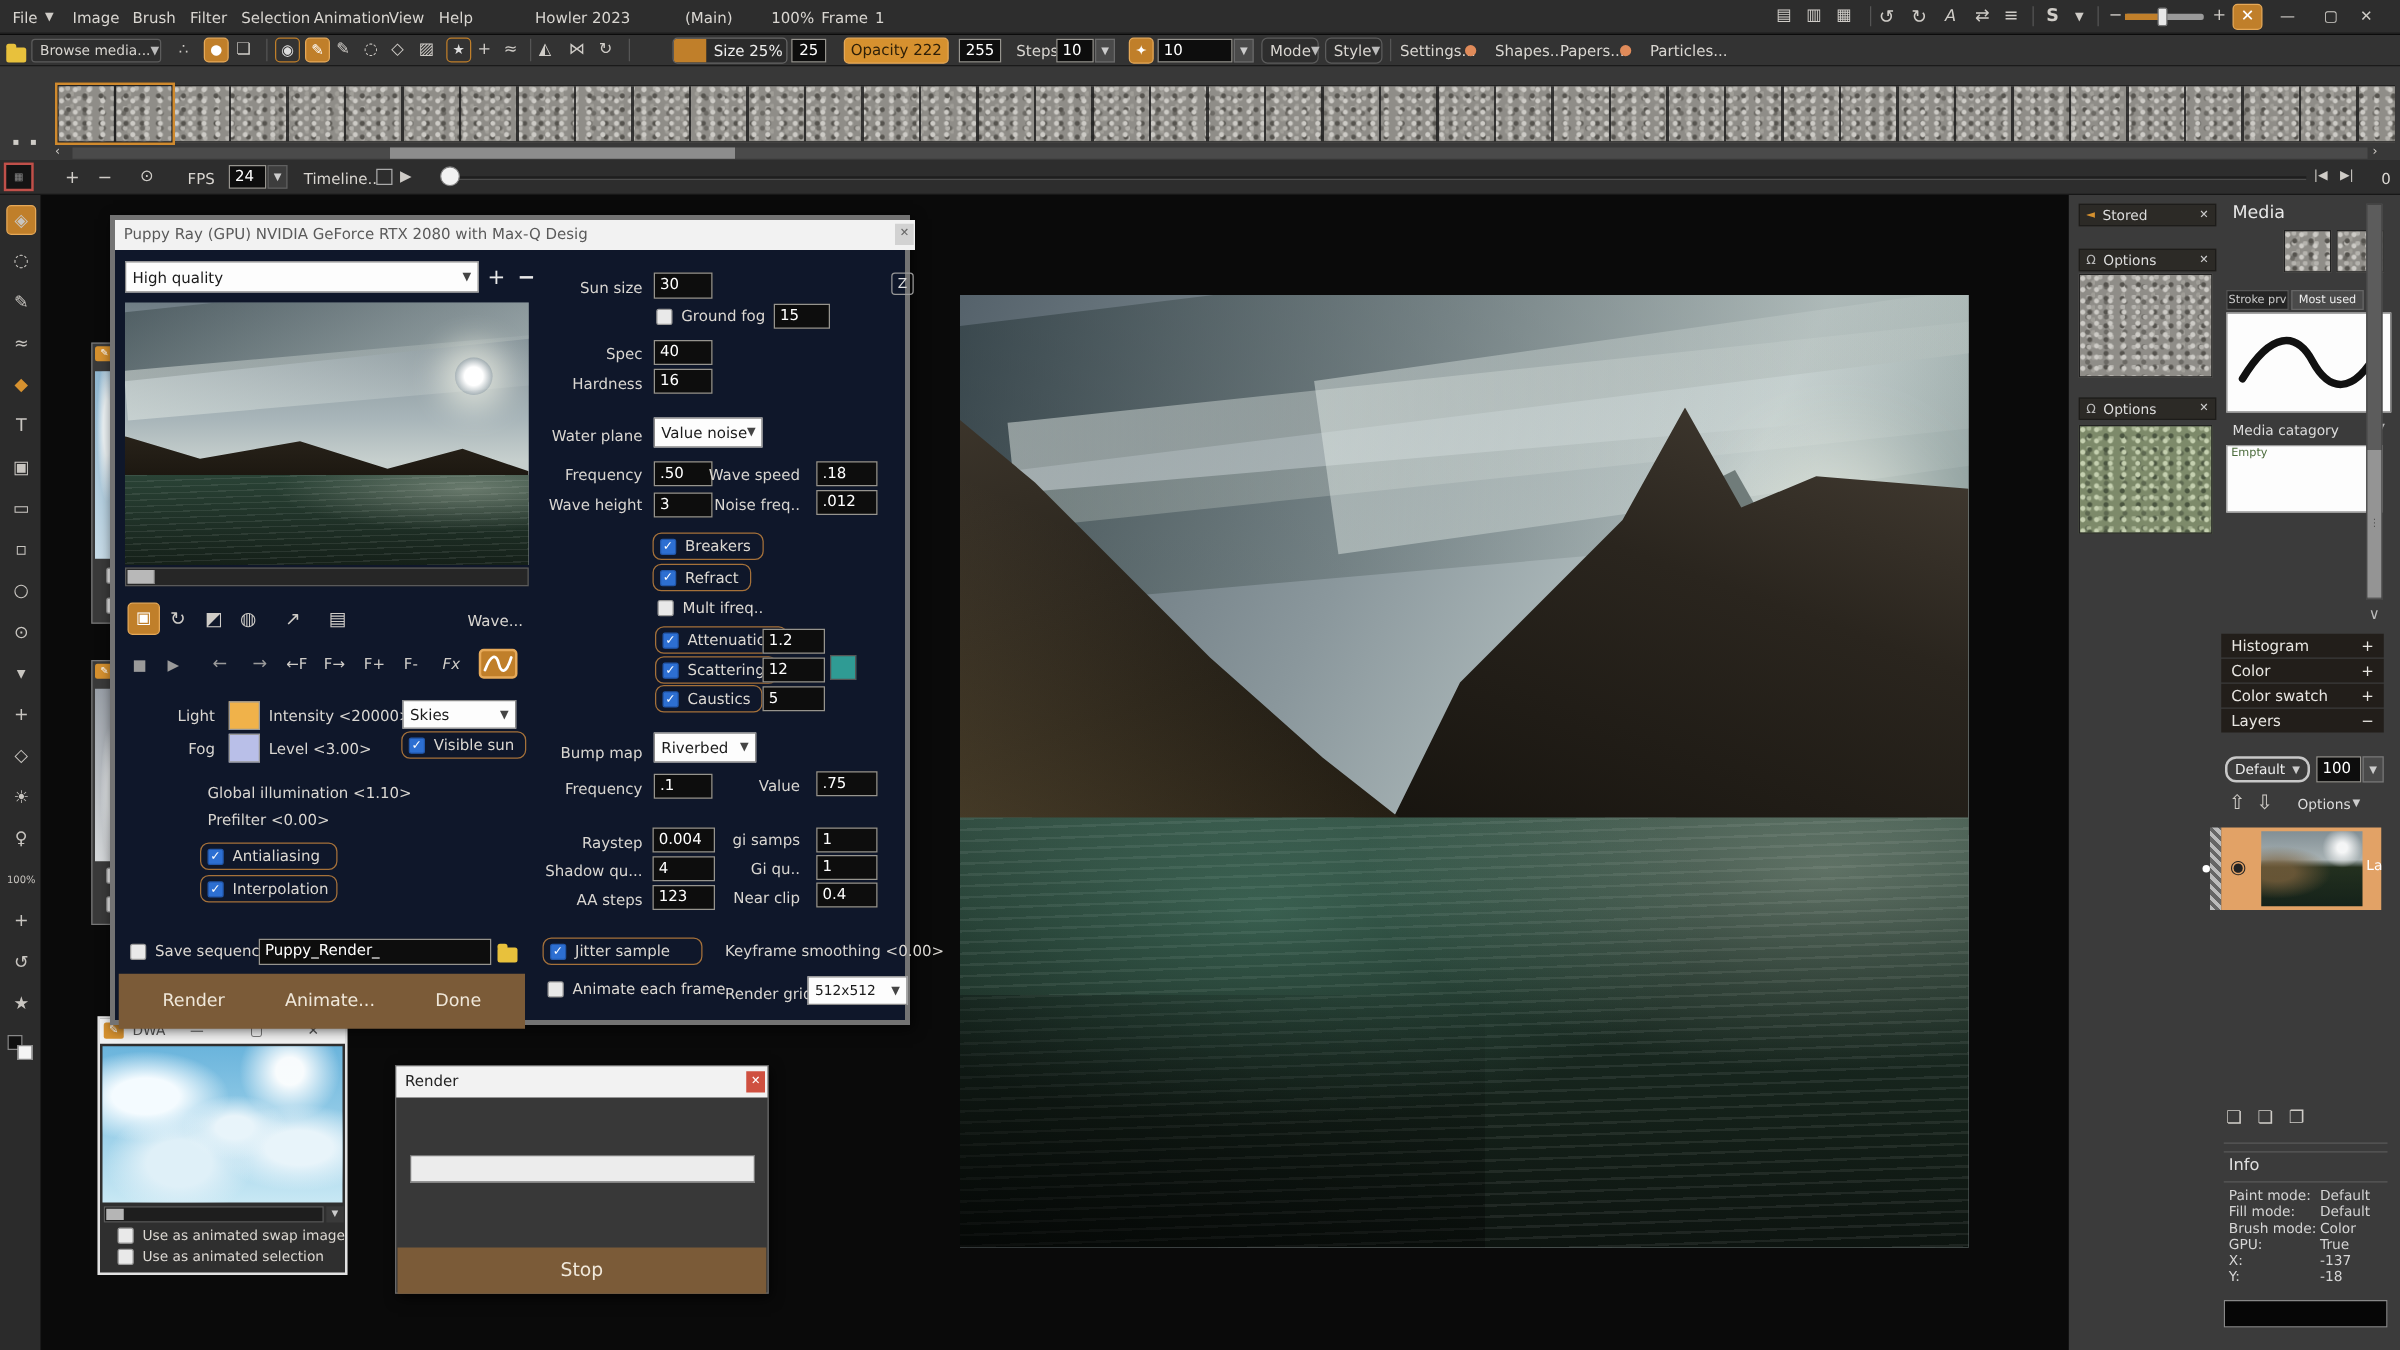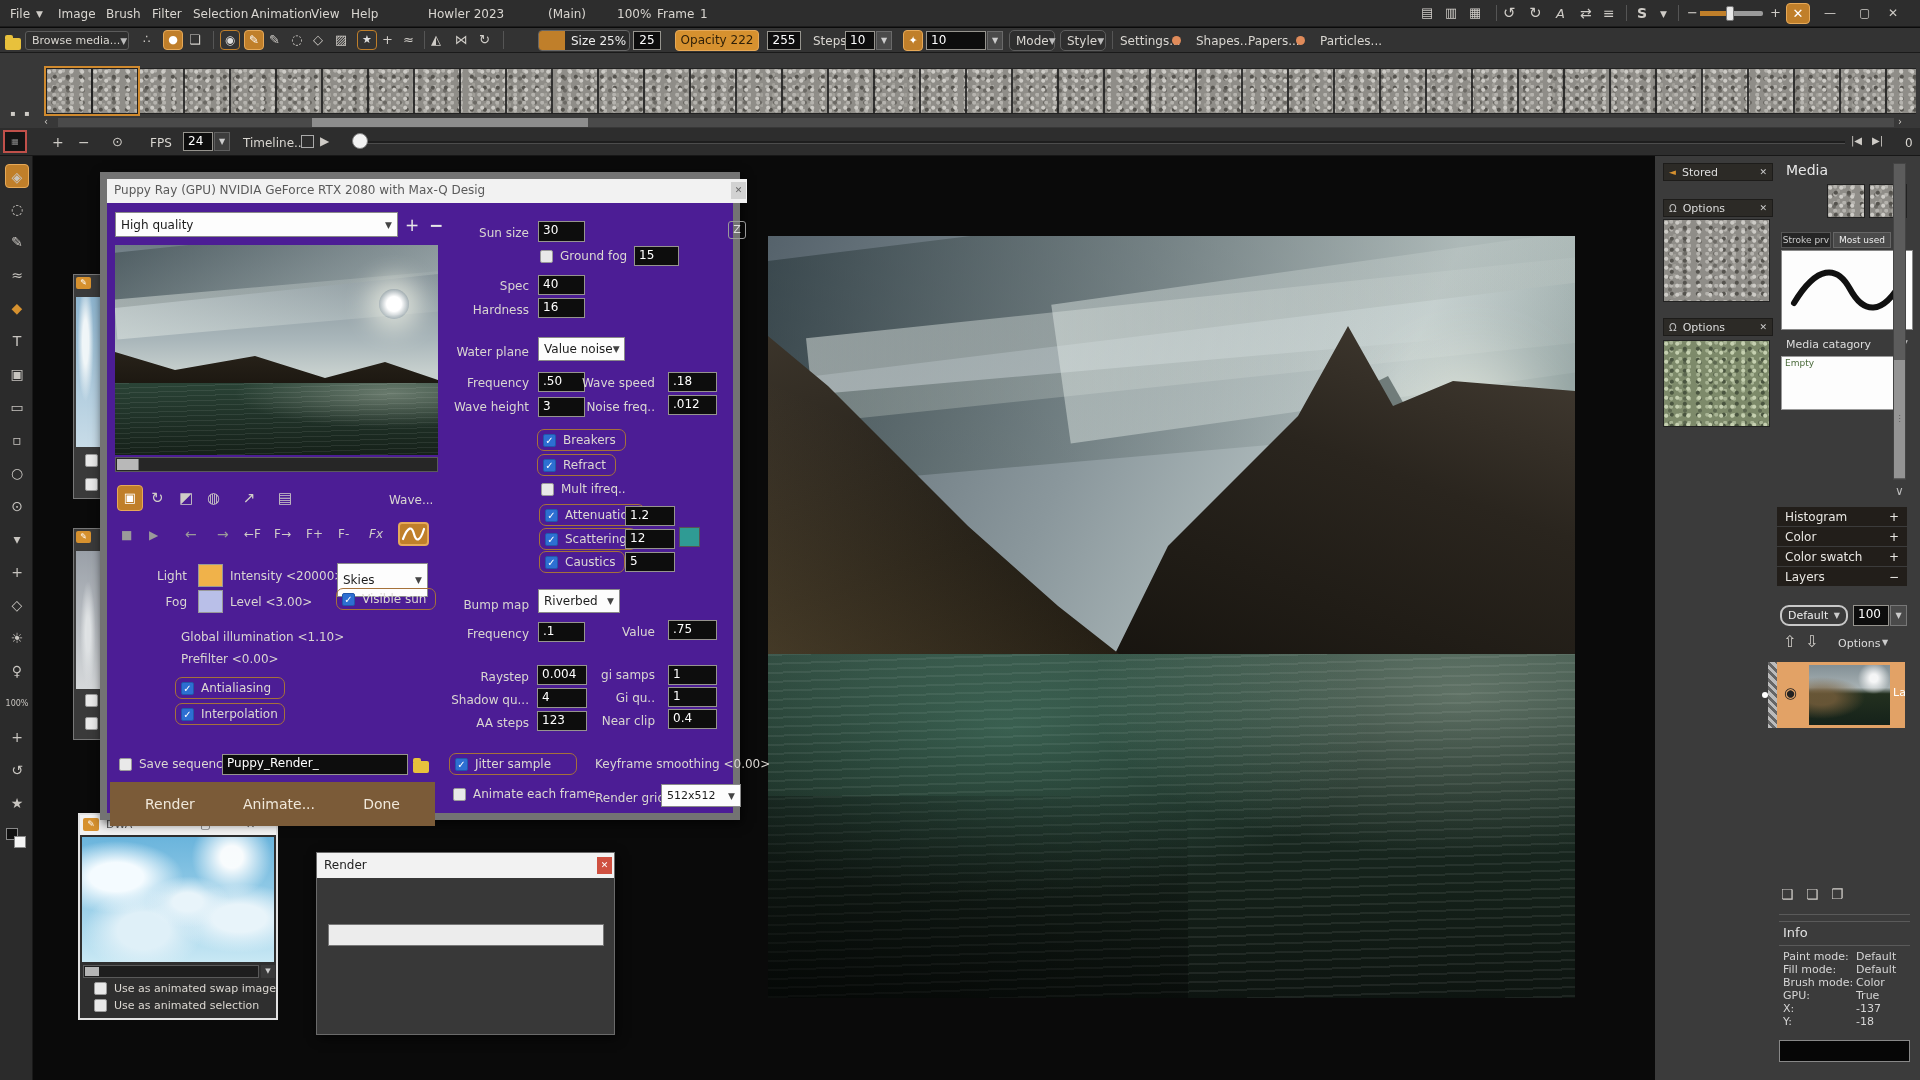--- a/index.html
+++ b/index.html
@@ -231,21 +231,21 @@
   <div class="crow" style="left:14px;top:167px;font-size:11px">
       <span class="cb"></span>
       <span>Use as animated swap image</span>
     </div>
   <div class="crow" style="left:14px;top:184px;font-size:11px">
       <span class="cb"></span>
       <span>Use as animated selection</span>
     </div>
 </div>
 
-<div class="abs" style="left:100px;top:172px;width:640px;height:648px;background:#4c1d95;border:7px solid #737373;box-shadow:2px 3px 10px rgba(0,0,0,.7)">
+<div class="abs" style="left:88px;top:172px;width:640px;height:648px;background:#0f172a;border:4px solid #737373;box-shadow:2px 3px 10px rgba(0,0,0,.7)">
   <div class="abs" style="left:0;top:0;width:640px;height:24px;background:#f2f2f2">
     <span class="abs" style="left:7px;top:4px;color:#5a5a5a;font-size:12px;white-space:nowrap">Puppy Ray (GP​U)  NVIDIA GeForce RTX 2080 with Max-Q Desig</span>
     <span class="abs" style="left:624px;top:3px;width:15px;height:17px;background:#d2d2d2;color:#666;font-size:9px;text-align:center;line-height:17px">✕</span>
   </div>
   <div class="wdd" style="left:8px;top:33px;width:283px;height:25px">
       <span>High quality</span>
       <span class="chev">▼</span>
     </div>
   <span class="ico" style="left:298px;top:36px;font-size:17px;color:#e8e8e8">+</span>
   <span class="ico" style="left:322px;top:36px;font-size:17px;color:#e8e8e8;font-weight:bold">−</span>
@@ -285,21 +285,21 @@
   <div class="abs obtn" style="left:291px;top:343px;width:31px;height:24px;border-width:2px">
     <svg width="27" height="20" viewBox="0 0 27 20" style="display:block;margin:0 auto">
         <path d="M3 15 C 8 2, 12 2, 14 10 S 20 18, 24 5" fill="none" stroke="#fff" stroke-width="2.2" stroke-linecap="round"></path>
       </svg>
   </div>
 
   
   <span class="rl" style="left:18px;top:390px;width:62px">Light</span>
   <div class="abs" style="left:91px;top:385px;width:25px;height:23px;background:#f0b24a;border:1px solid #999"></div>
   <span class="txt" style="left:123px;top:390px">Intensity &lt;20000&gt;</span>
-  <div class="wdd" style="left:230px;top:384px;width:91px;height:34px">
+  <div class="wdd" style="left:230px;top:384px;width:91px;height:23px">
       <span>Skies</span>
       <span class="chev">▼</span>
     </div>
   <span class="rl" style="left:18px;top:416px;width:62px">Fog</span>
   <div class="abs" style="left:91px;top:411px;width:25px;height:23px;background:#b9bfe8;border:1px solid #999"></div>
   <span class="txt" style="left:123px;top:416px">Level &lt;3.00&gt;</span>
   <div class="obox" style="left:229px;top:409px">
       <span class="cb">✓</span>
       <span>Visible sun</span>
     </div>
@@ -416,20 +416,21 @@
     <span style="color:#f0e8da;font-size:14px">Done</span>
   </div>
 </div>
 
 <div class="abs" style="left:316px;top:852px;width:299px;height:183px;background:#383838;border:1px solid #6a6a6a;box-shadow:2px 3px 10px rgba(0,0,0,.7)">
   <div class="abs" style="left:0;top:0;width:297px;height:25px;background:#f2f2f2">
     <span class="abs" style="left:7px;top:5px;color:#222;font-size:12px">Render</span>
     <div class="abs" style="left:280px;top:4px;width:15px;height:17px;background:#cf5040;color:#fff;font-size:9px;text-align:center;line-height:17px">✕</div>
   </div>
   <div class="abs" style="left:11px;top:71px;width:276px;height:22px;background:#ececec;border:1px solid #777"></div>
+  <div class="abs" style="left:1px;top:145px;width:295px;height:37px;background:#7b5b38;color:#f0e8da;font-size:15px;text-align:center;line-height:37px"><span>Stop</span></div>
 </div>
 
 <div class="abs" style="left:1655px;top:156px;width:265px;height:924px;background:#3b3b3b">
 
   <div class="shdr" style="left:8px;top:7px;width:110px;height:18px">
     <span style="color:#d6912f;font-size:9px">◄</span>
     <span>Stored</span>
     <span style="margin-left:auto;font-size:9px;color:#ccc">✕</span>
   </div>
   <div class="shdr" style="left:8px;top:43px;width:110px;height:18px">

